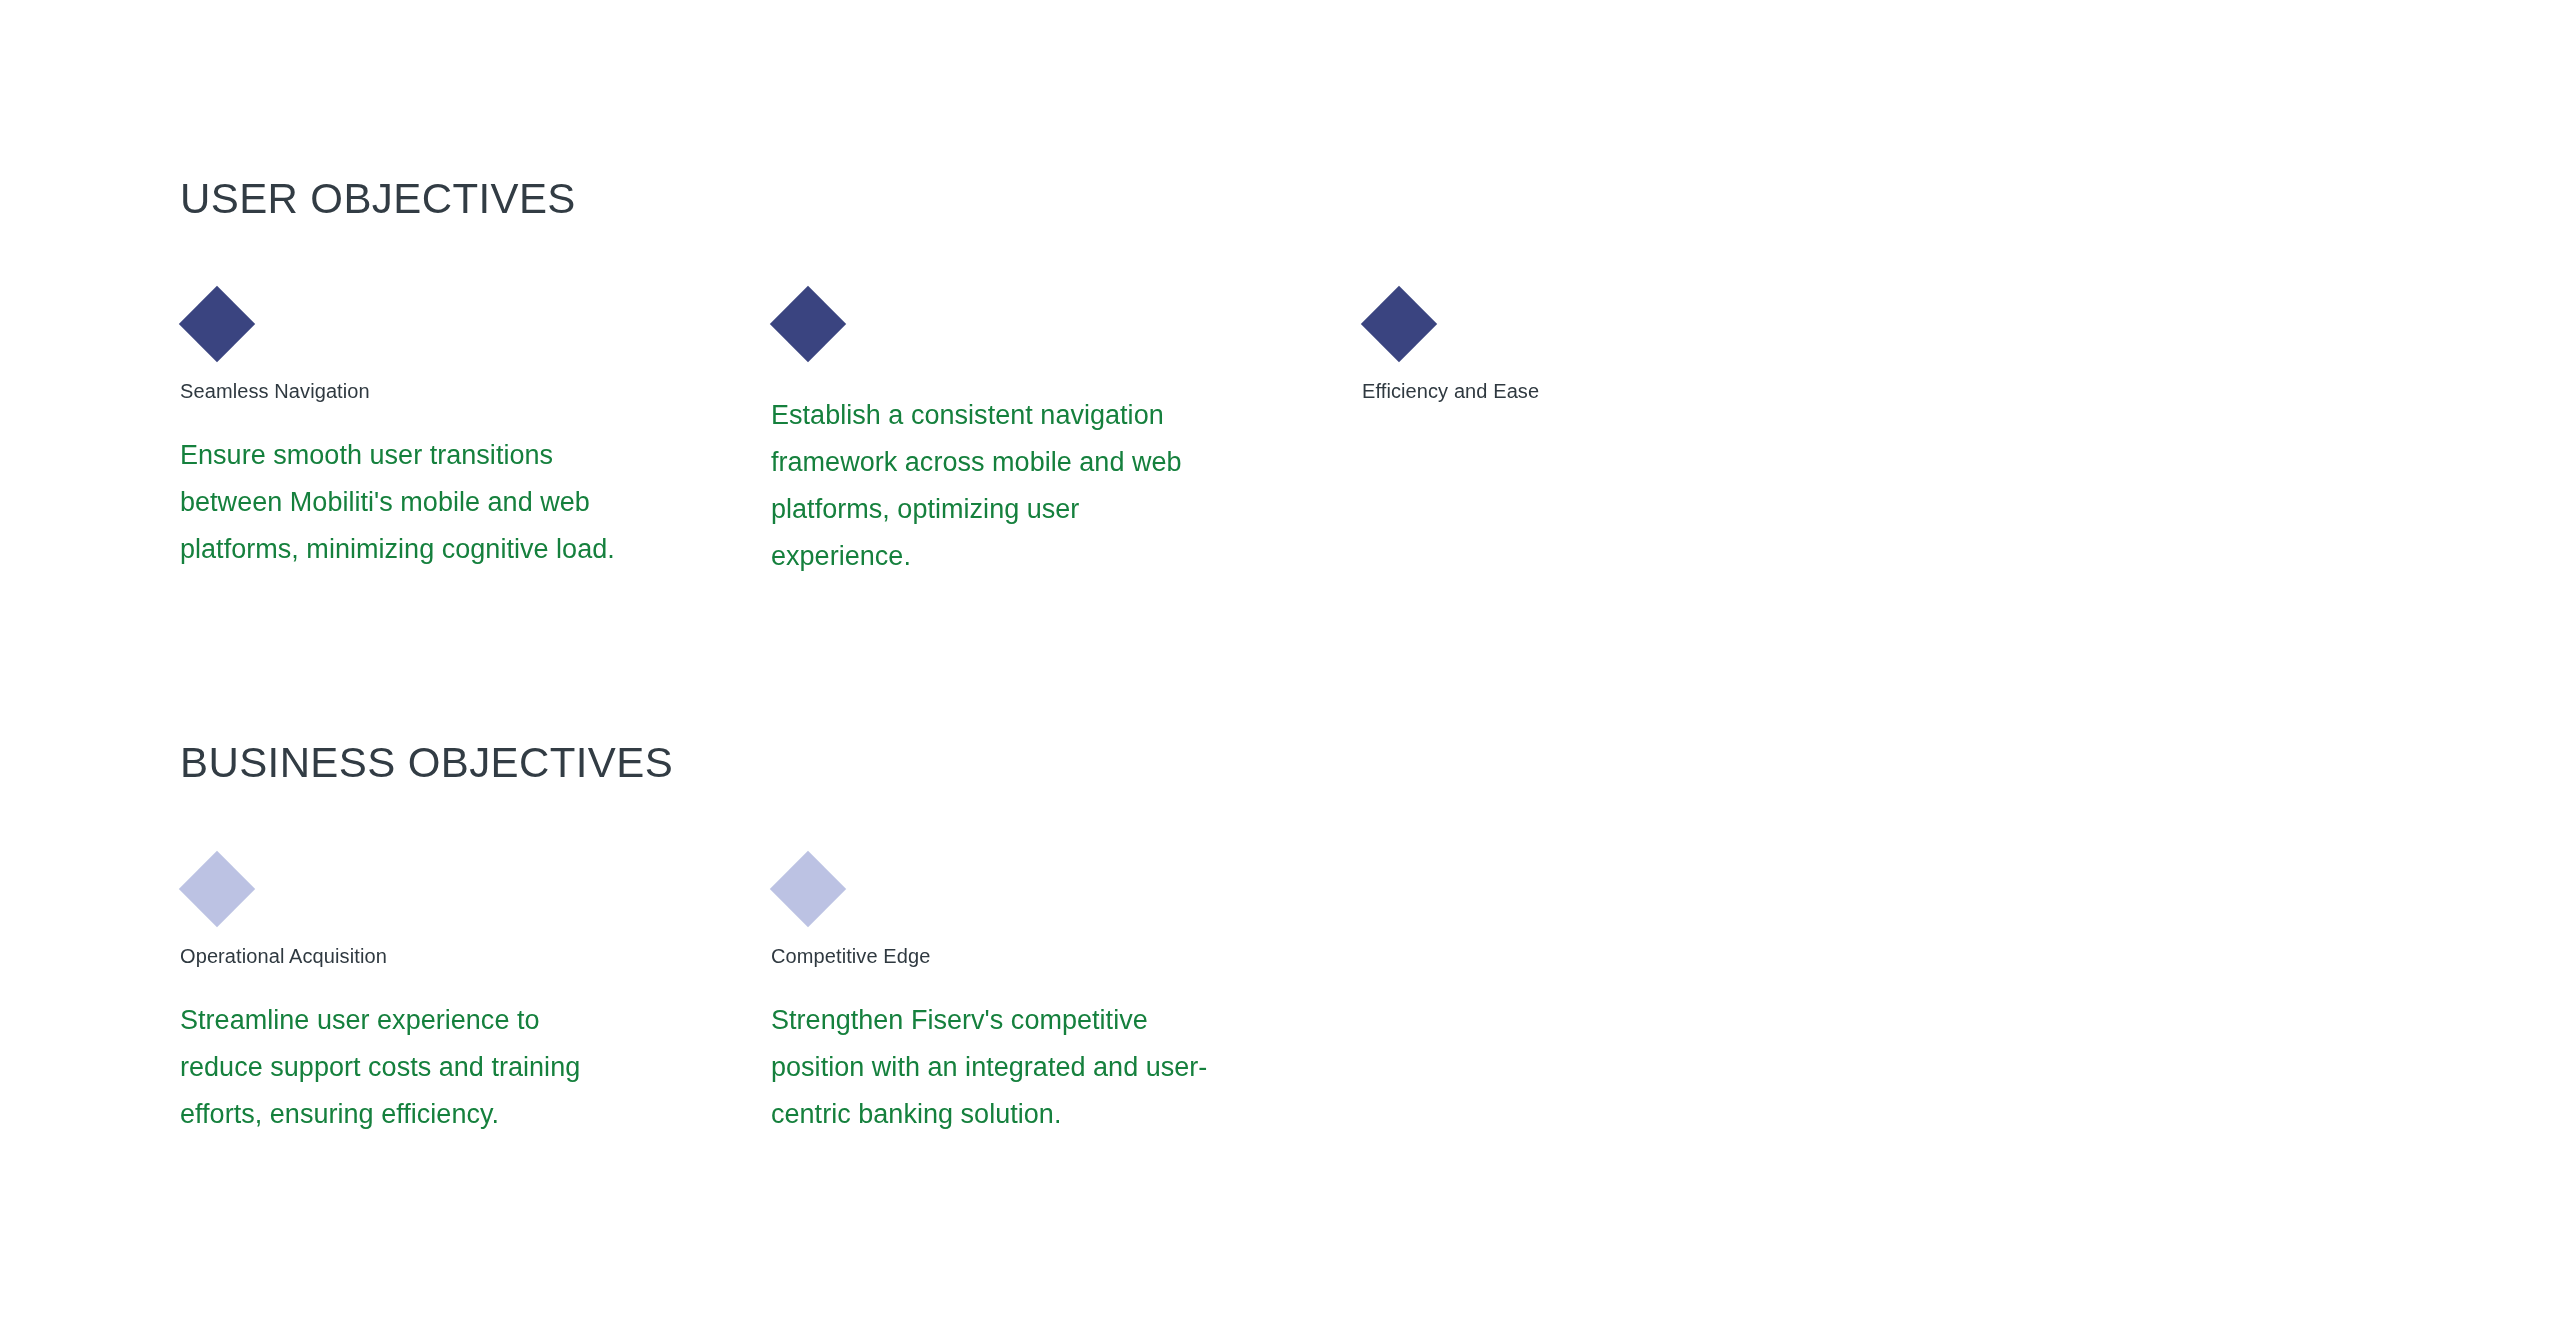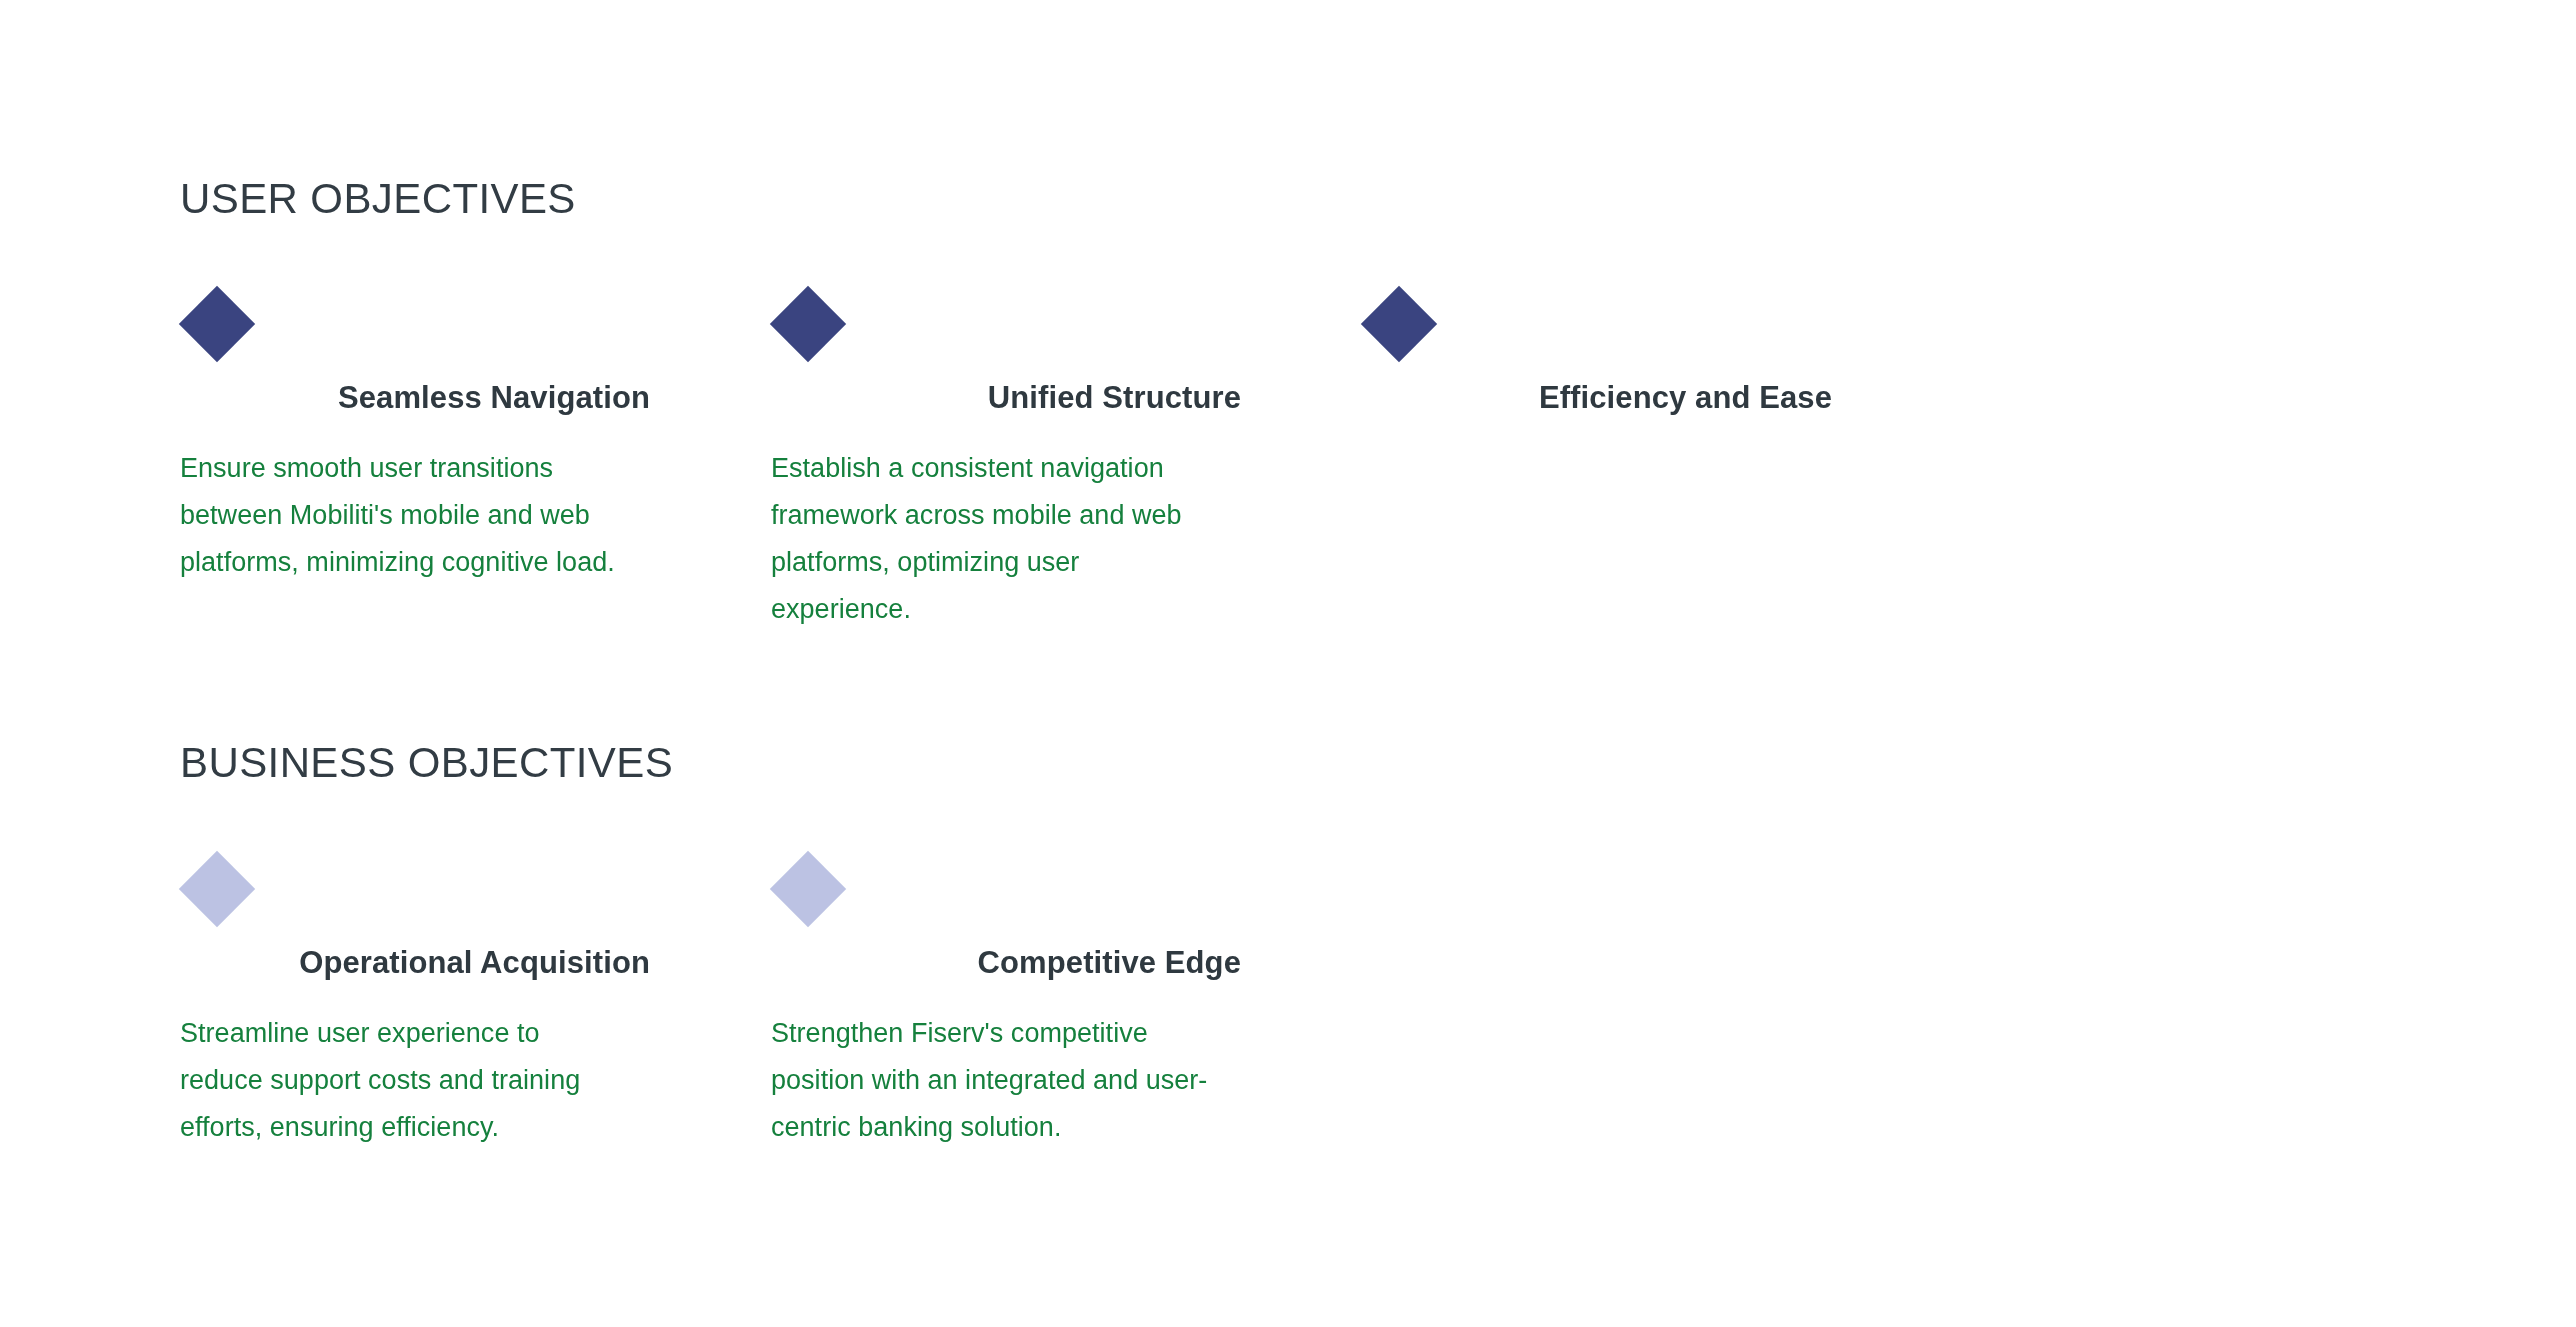--- a/index.html
+++ b/index.html
@@ -76,27 +76,26 @@
     height: 54px;
     transform: rotate(45deg);
     margin-left: 10px;
   }
   .diamond-dark  { background: #3a4480; }
   .diamond-light { background: #bcc2e3; }
 
   
   .card-title {
     margin: 15.4px 0 0 0;
-    font-size: 31px;
-    font-weight: 700;
+    font-size: 20px;
+    font-weight: 400;
     color: #2f3940;
     line-height: 1.2;
     letter-spacing: 0.1px;
     white-space: nowrap;
-    text-align: right;
   }
 
   .card-body {
     margin: 29px 0 0 0;
     font-size: 27px;
     font-weight: 400;
     color: #15803d;
     line-height: 47px;
     letter-spacing: 0.03px;
     width: 443px;
@@ -121,21 +120,20 @@
             <div class="diamond diamond-dark"></div>
           </div>
           <h3 class="card-title">Seamless Navigation</h3>
           <p class="card-body">Ensure smooth user transitions between Mobiliti's mobile and web platforms, minimizing cognitive load.</p>
         </div>
 
         <div class="card">
           <div class="diamond-wrap">
             <div class="diamond diamond-dark"></div>
           </div>
-          <h3 class="card-title">Unified Structure</h3>
           <p class="card-body">Establish a consistent navigation framework across mobile and web platforms, optimizing user experience.</p>
         </div>
 
         <div class="card">
           <div class="diamond-wrap">
             <div class="diamond diamond-dark"></div>
           </div>
           <h3 class="card-title">Efficiency and Ease</h3>
         </div>
 

